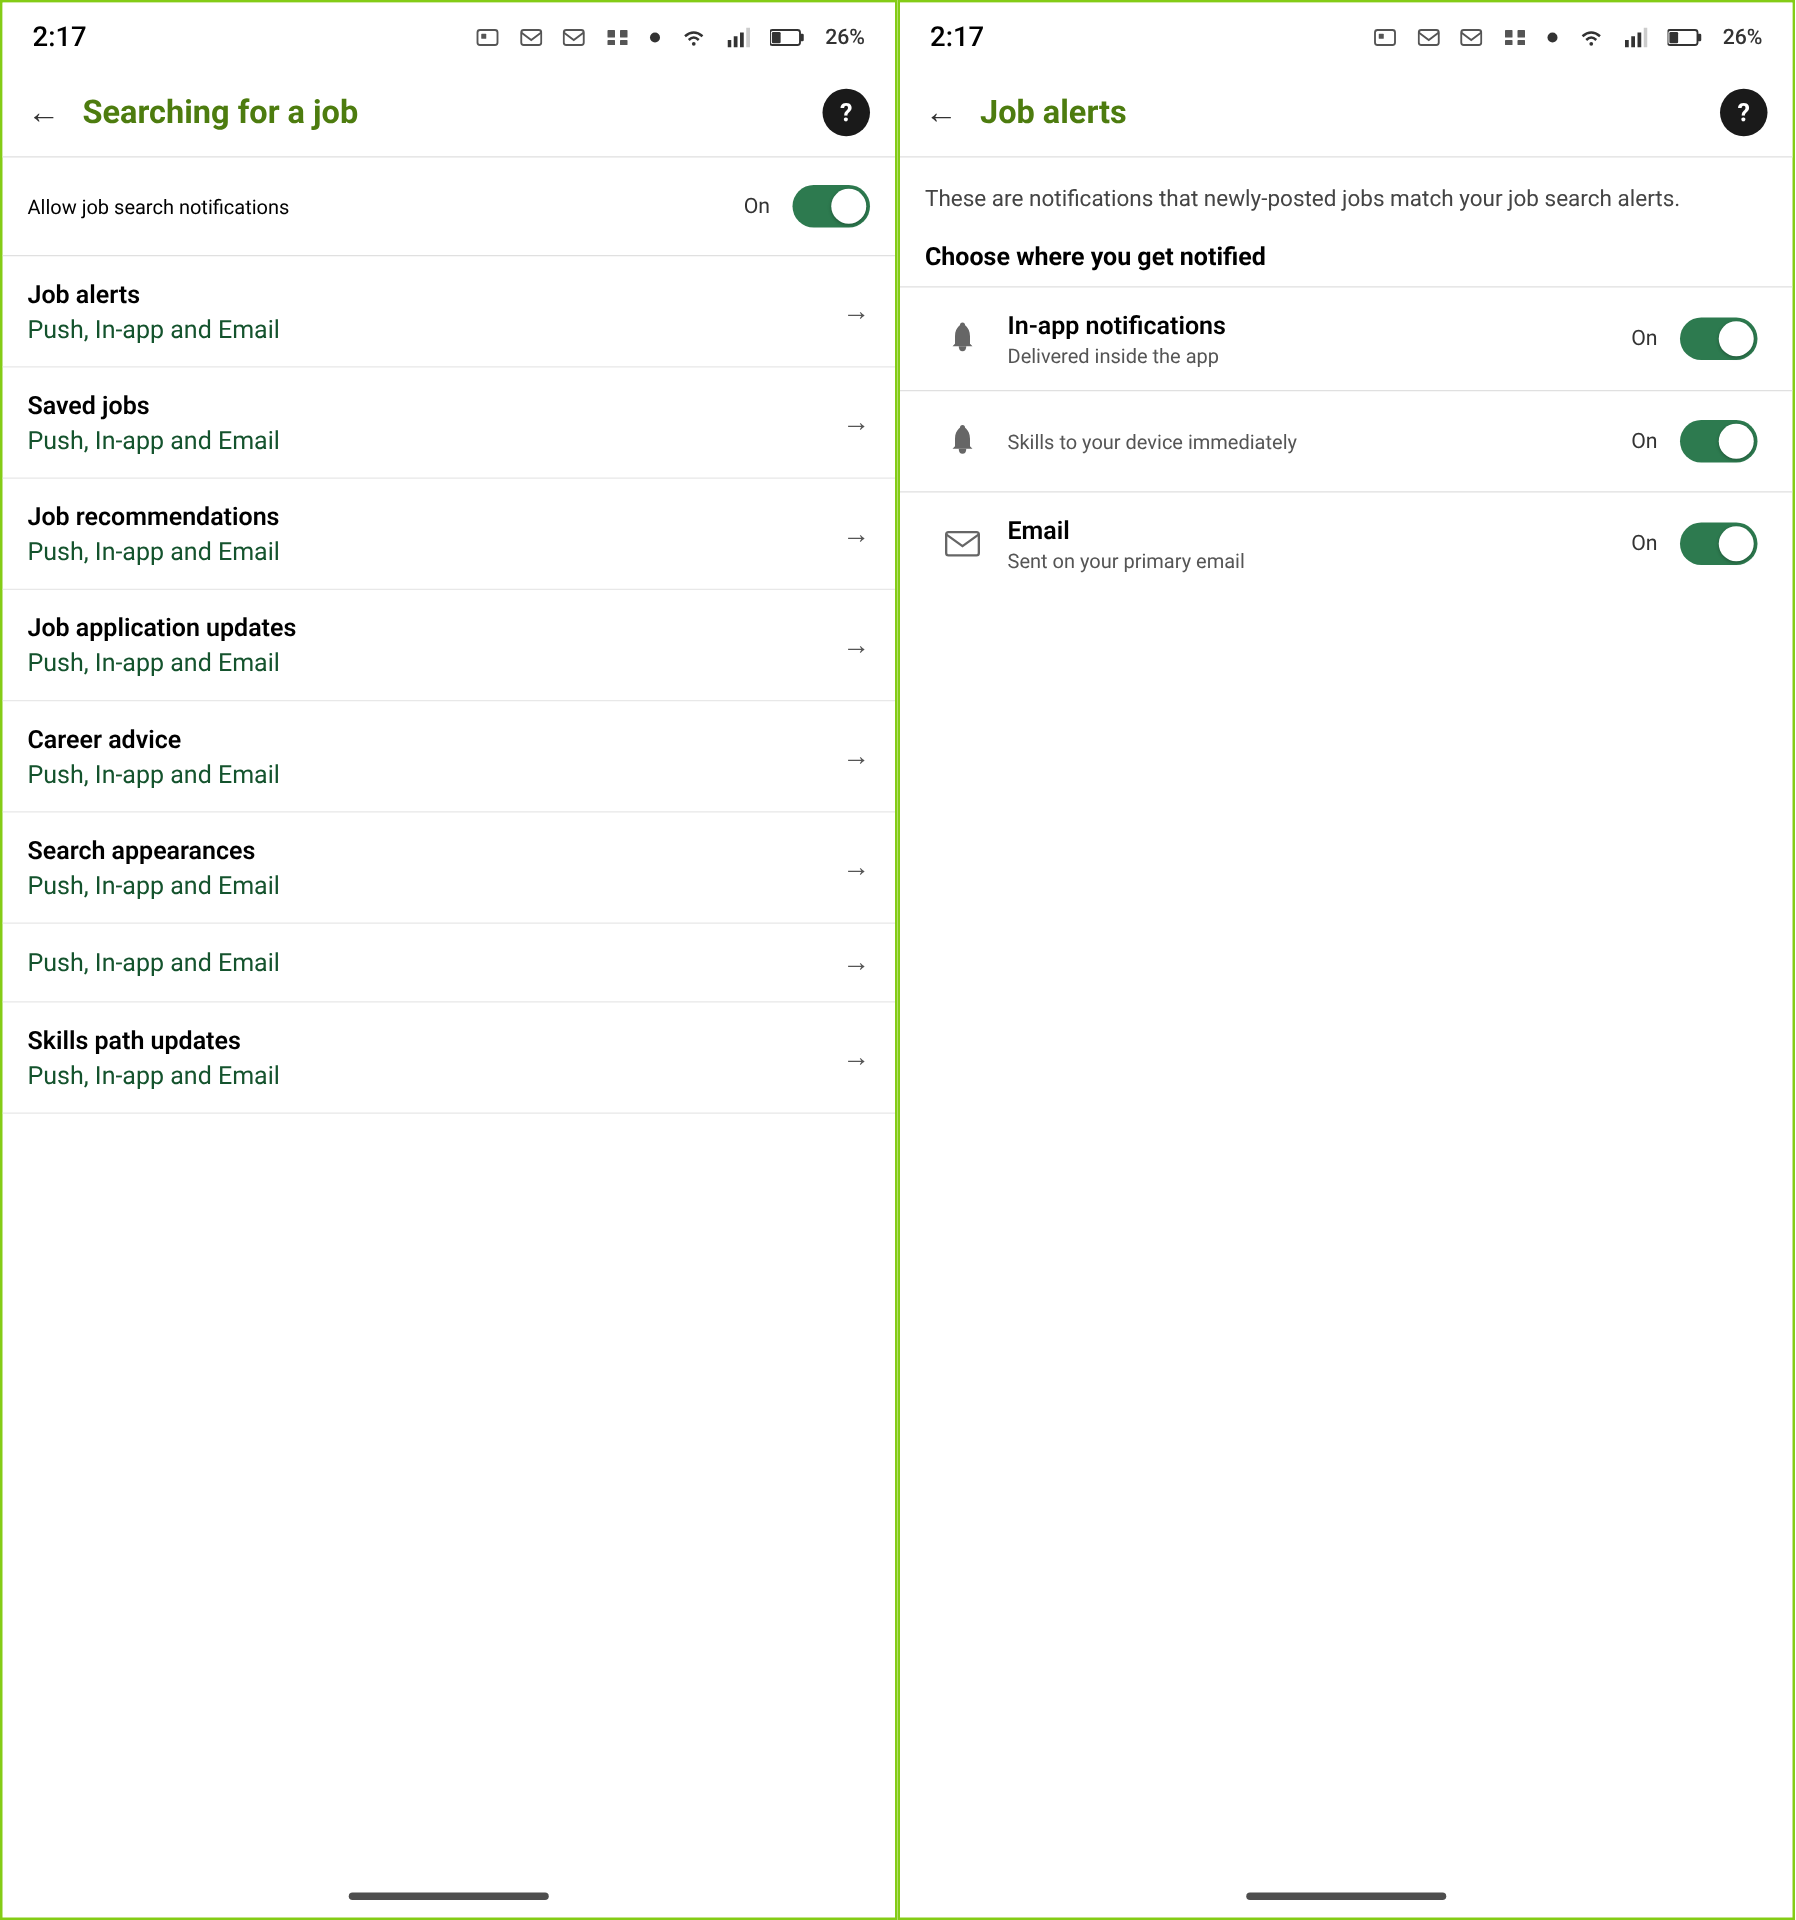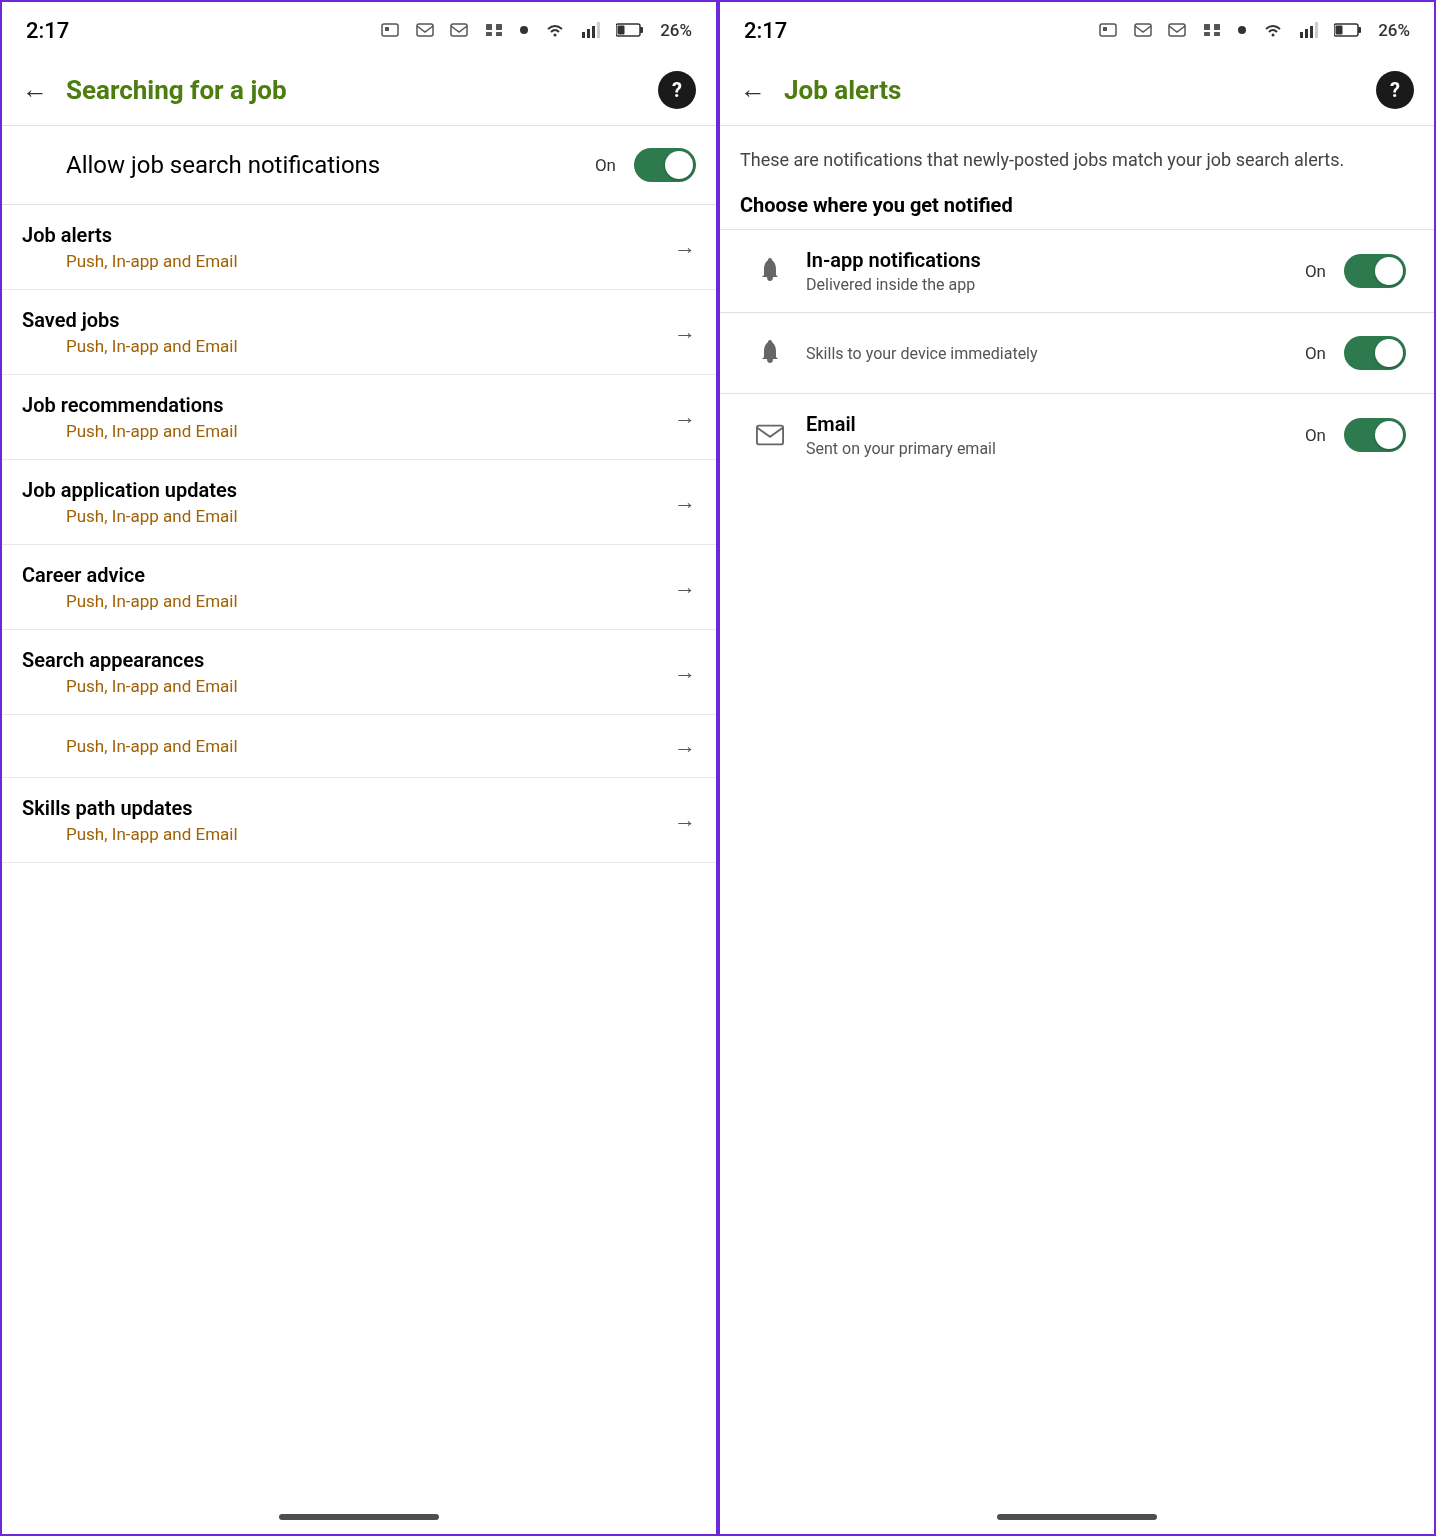--- a/index.html
+++ b/index.html
@@ -12,21 +12,21 @@
       overflow: hidden;
     }
 
     
     .phone-panel {
       width: 718px;
       height: 1536px;
       background: #fff;
       display: flex;
       flex-direction: column;
-      border: 2px solid #6d28d9;
+      border: 2px solid #84cc16;
       position: relative;
       overflow: hidden;
     }
 
     
     .status-bar {
       display: flex;
       justify-content: space-between;
       align-items: center;
       padding: 10px 24px 6px 24px;
@@ -122,23 +122,22 @@
 
     
     .allow-notifications-row {
       display: flex;
       align-items: center;
       justify-content: space-between;
       padding: 22px 20px;
       border-bottom: 1px solid #e0e0e0;
     }
     .allow-notifications-text {
-      font-size: 24px;
+      font-size: 16px;
       color: #000;
-      margin-left: 44px;
     }
     .allow-right {
       display: flex;
       align-items: center;
       gap: 8px;
     }
 
     
     .menu-item {
       display: flex;
@@ -151,23 +150,22 @@
     .menu-item-left {
       flex: 1;
     }
     .menu-item-title {
       font-size: 20px;
       font-weight: 600;
       color: #000;
       margin-bottom: 4px;
     }
     .menu-item-subtitle {
-      font-size: 17px;
-      color: #a16207;
-      margin-left: 44px;
+      font-size: 20px;
+      color: #14532d;
     }
     .menu-arrow {
       font-size: 22px;
       color: #555;
       margin-left: 12px;
     }
 
     
     .description-text {
       font-size: 18px;

